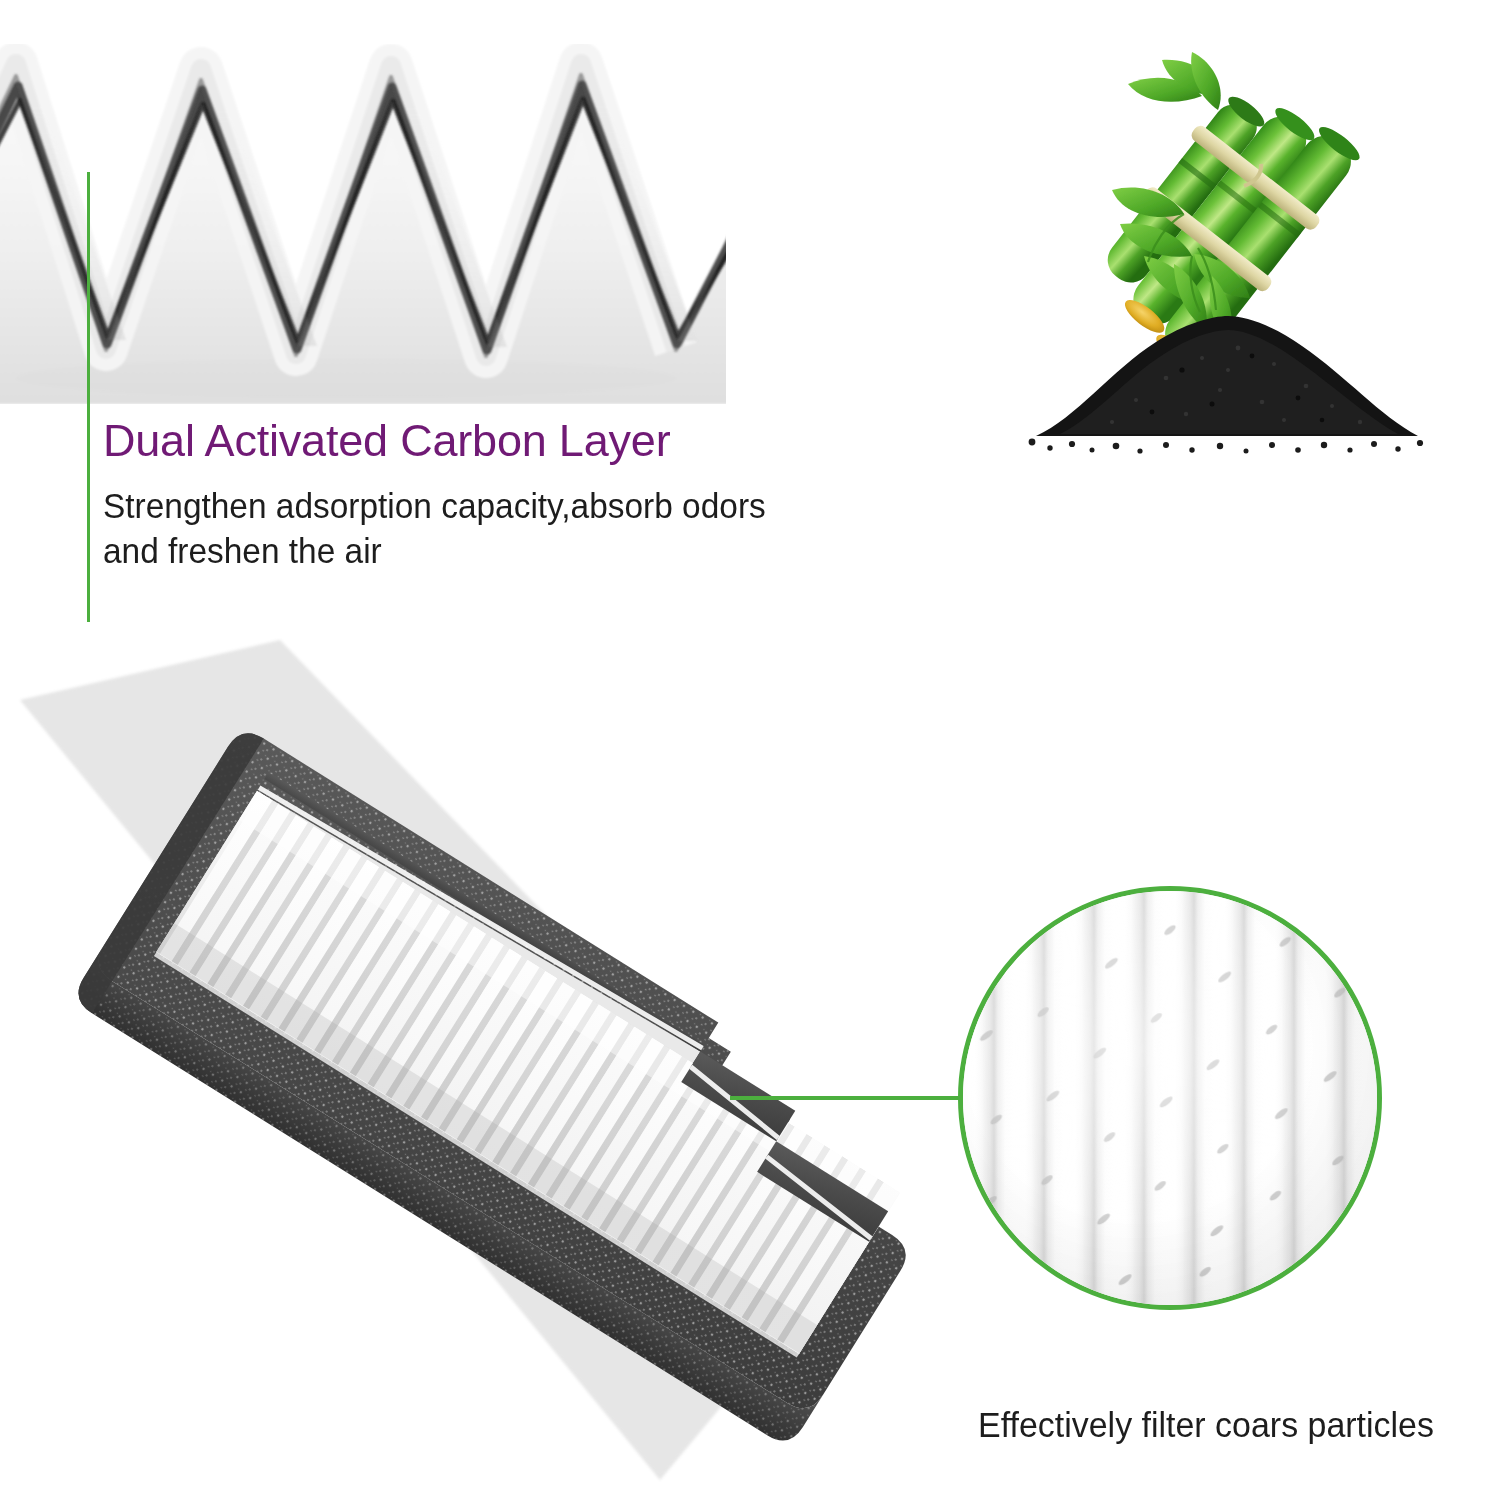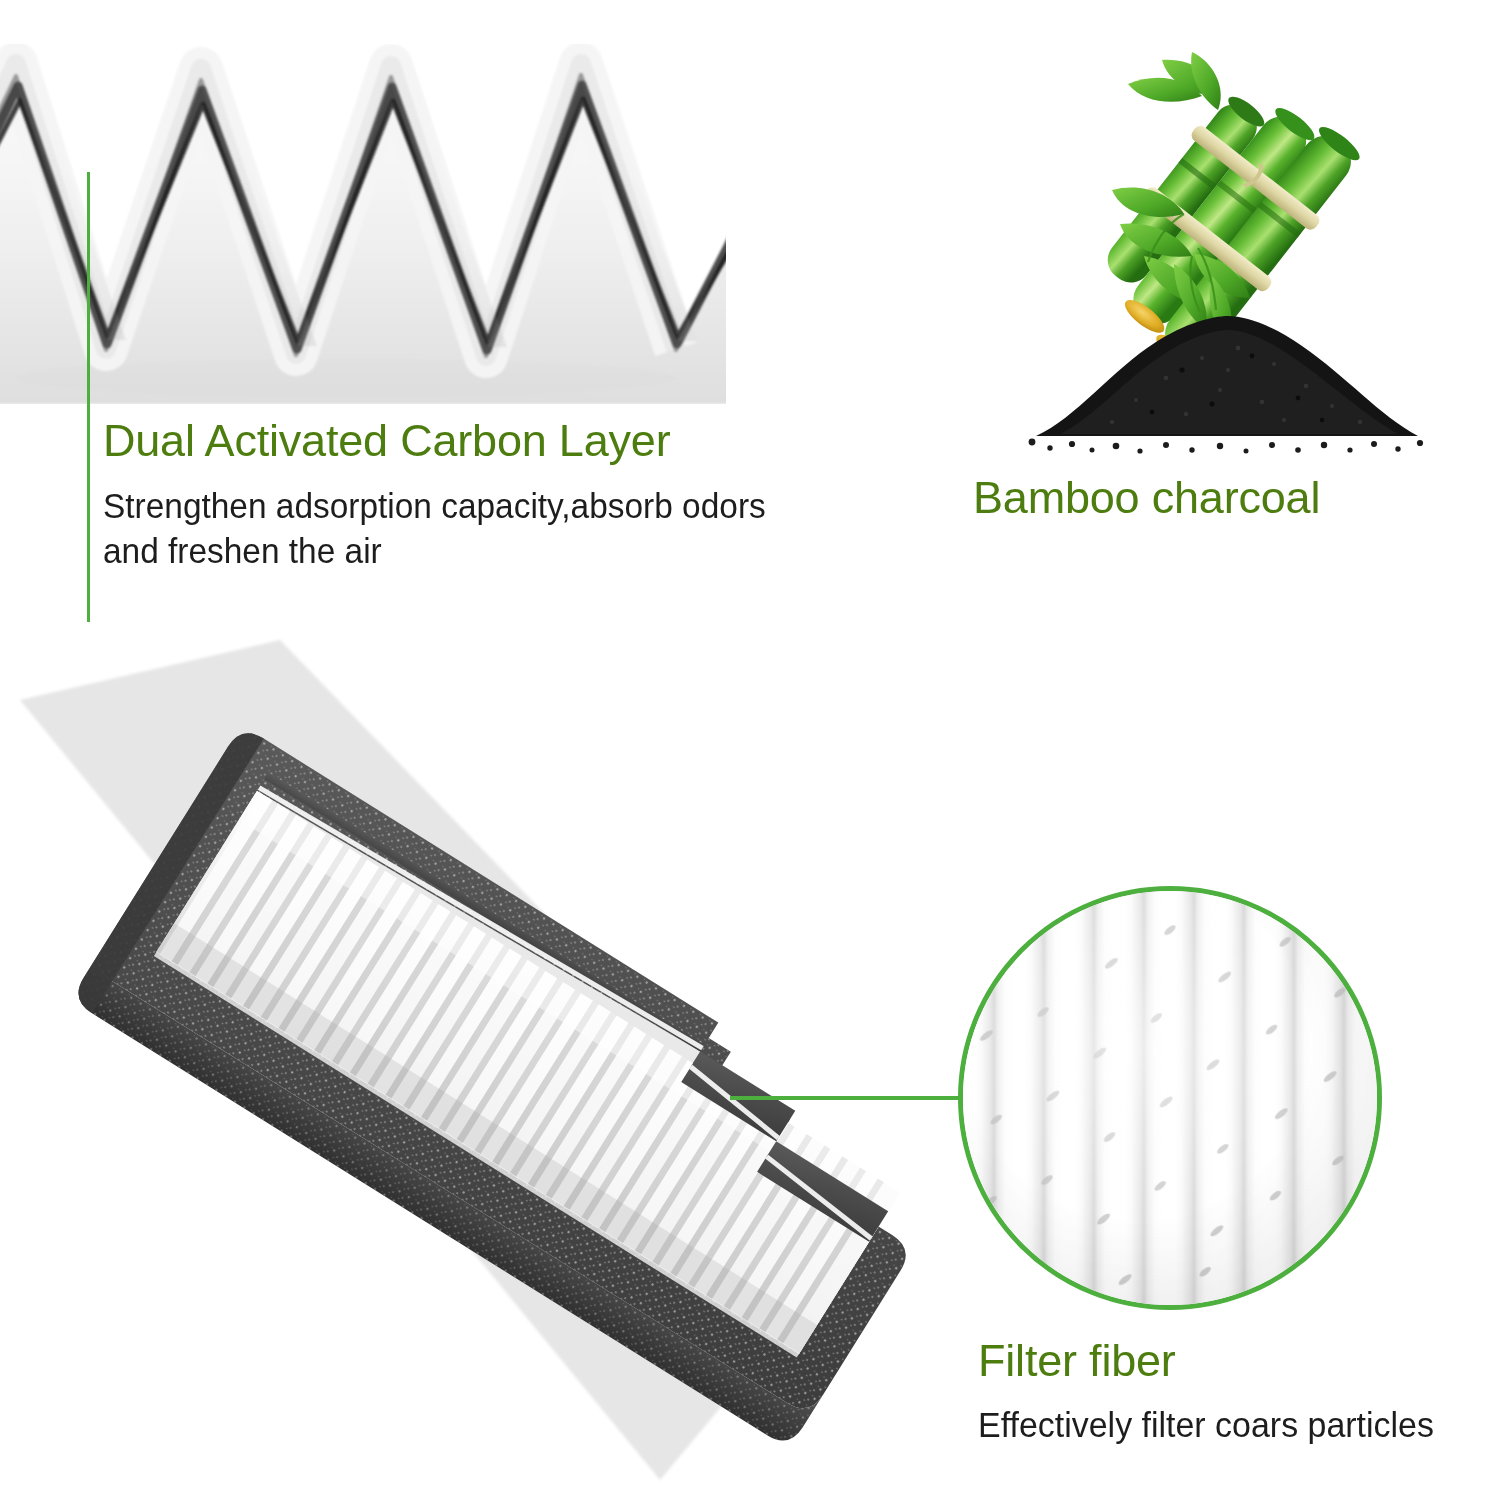--- a/index.html
+++ b/index.html
@@ -16,21 +16,21 @@
     overflow: hidden;
     font-family: "Liberation Sans", sans-serif;
     color: #1a1a1a;
   }
 
   
   .heading {
     position: absolute;
     font-family: "Liberation Sans", sans-serif;
     font-weight: 400;
-    color: #4d7c0f;
+    color: #701a75;
     white-space: nowrap;
     letter-spacing: -0.2px;
   }
   .body-text {
     position: absolute;
     font-family: "Liberation Sans", sans-serif;
     font-weight: 400;
     color: #1d1d1d;
   }
 
@@ -530,18 +530,16 @@
           <ellipse cx="336" cy="396" rx="8" ry="3" transform="rotate(-38 336 396)"></ellipse>
         </g>
       </svg>
     </div>
     <div class="fiber-shade"></div>
   </div>
 
   <div class="heading" id="carbon-heading">Dual Activated Carbon Layer</div>
   <div class="body-text" id="carbon-body">Strengthen adsorption capacity,absorb odors and freshen the air</div>
 
-  <div class="heading" id="bamboo-heading">Bamboo charcoal</div>
-
-  <div class="heading" id="fiber-heading">Filter fiber</div>
+
   <div class="body-text" id="fiber-body">Effectively filter coars particles</div>
 
 </div>
 
 </body></html>

